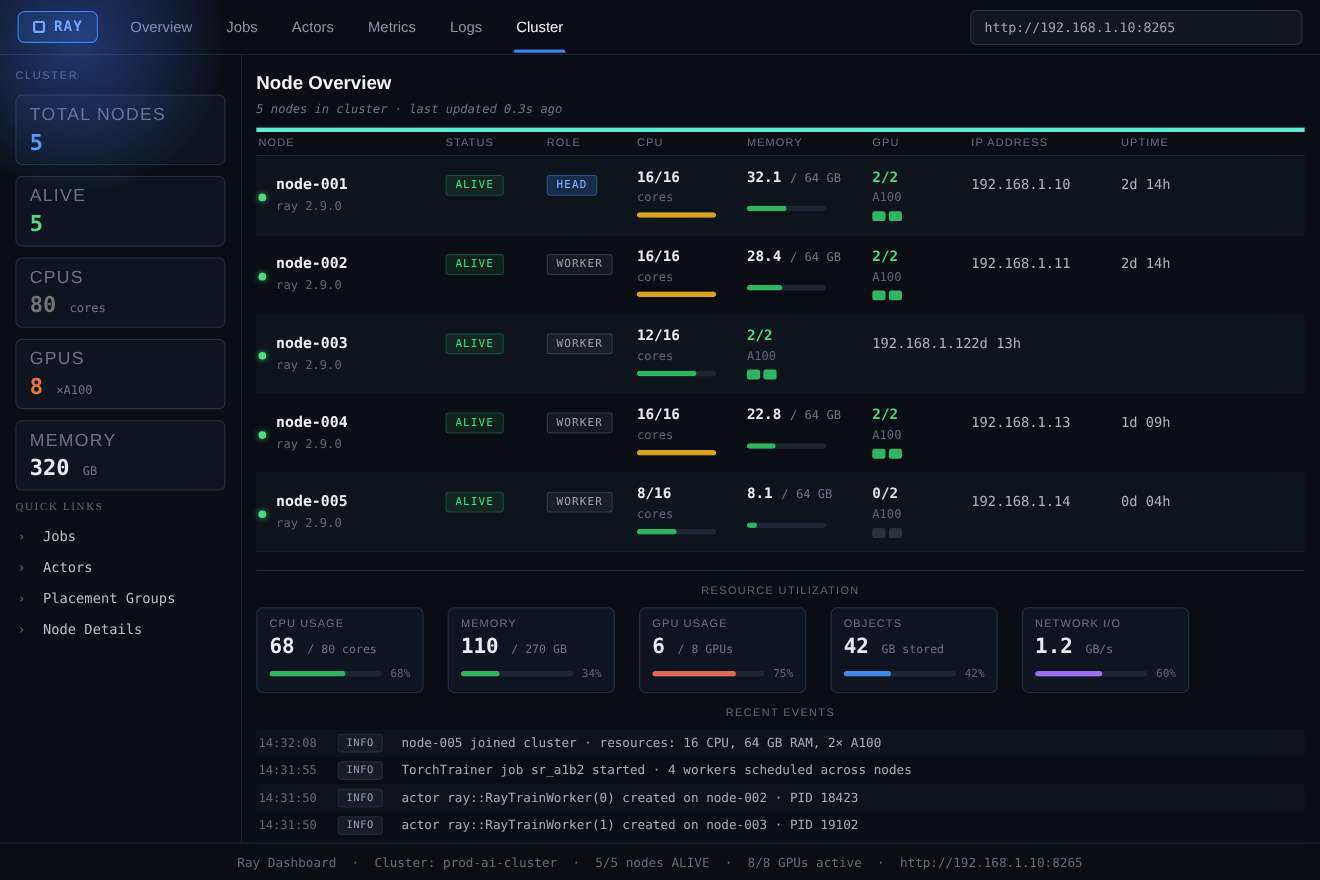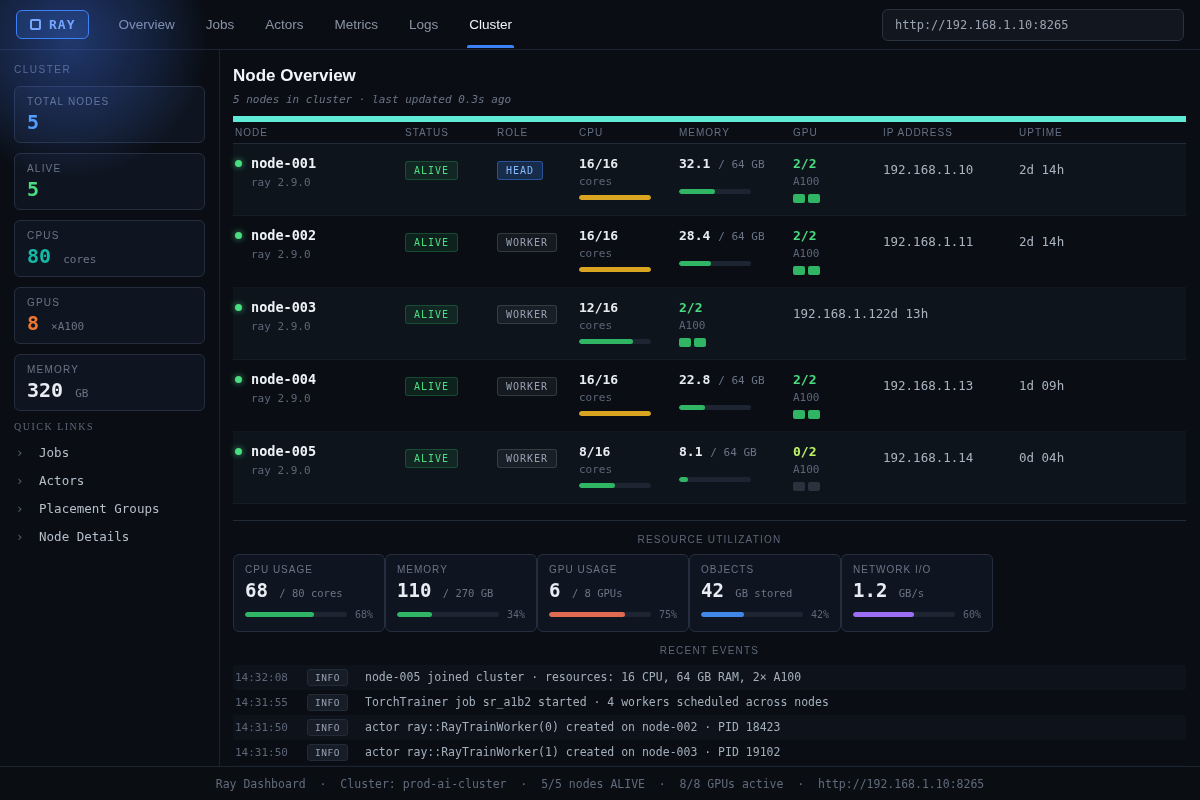--- a/index.html
+++ b/index.html
@@ -40,38 +40,38 @@
   }
 
   
   .content { display:flex; height:716px; }
   .sidebar { width:220px; border-right:1px solid #1b2230; padding:14px; flex-shrink:0; }
   .main { flex:1; padding:8px 14px 0 13px; overflow:hidden; }
 
   
   .side-heading { font-family:"Liberation Sans", sans-serif; font-size:10px; letter-spacing:1.5px; color:#5d6678; margin-bottom:11px; }
   .stat-card { background:#0f1520; border:1px solid #252e3e; border-radius:6px; padding:9px 12px; margin-bottom:10px; }
-  .stat-label { font-family:"Liberation Sans", sans-serif; font-size:10px; letter-spacing:1.2px; color:#6b7486; margin-bottom:4px; }
+  .stat-label { font-family:"Liberation Sans", sans-serif; font-size:16px; letter-spacing:1.2px; color:#6b7486; margin-bottom:4px; }
   .stat-value { font-size:20px; font-weight:bold; line-height:1.1; }
   .stat-unit { font-size:11px; color:#6b7486; font-weight:normal; }
   .side-heading.quick { margin-top:4px;font-family:Liberation Serif, serif; }
   .quick-link { display:block; color:#b6bfcc; font-size:12.5px; margin:13px 2px; cursor:pointer; }
   .quick-link .chev { color:#5d6678; margin-right:8px; }
 
   
   .page-title { font-family:"Liberation Sans", sans-serif; font-size:17px; color:#f2f5f9; margin-top:8px; }
   .subtitle { font-size:11px; color:#6b7486; margin:7px 0 10px;font-style:italic; }
 
   
   .thead, .trow { display:grid; grid-template-columns:170px 92px 82px 100px 114px 90px 136px 1fr; }
-  .thead { border-top:6px solid #5eead4; border-bottom:1px solid #222a38; padding:5px 2px; }
+  .thead { border-top:4px solid #5eead4; border-bottom:1px solid #222a38; padding:5px 2px; }
   .th { font-family:"Liberation Sans", sans-serif; font-size:10px; letter-spacing:1px; color:#667084; }
   .trow { padding:11px 2px 12px; border-bottom:1px solid rgba(255,255,255,.035); cursor:pointer; }
   .tbody .trow:nth-child(odd) { background:#0e141c; }
-  .node-cell { display:flex; gap:9px; }
+  .node-cell { display:flex; gap:9px;align-items:center; }
   .node-dot { width:7px; height:7px; border-radius:50%; background:#4ade80; margin-top:5px; box-shadow:0 0 6px rgba(74,222,128,.7); flex-shrink:0; }
   .node-name { font-weight:bold; font-size:13.5px; color:#edf1f6; }
   .node-version { font-size:11px; color:#5d6678; margin-top:5px; }
   .badge { display:inline-block; font-size:10px; letter-spacing:1px; padding:3px 8px; border-radius:3px; margin-top:6px; }
   .status-badge { color:#4ade80; background:rgba(46,181,99,.12); border:1px solid rgba(46,181,99,.28); }
   .role-badge.head { color:#86bbff; background:rgba(59,130,246,.22); border:1px solid rgba(59,130,246,.45); }
   .role-badge.worker { color:#98a2b3; background:rgba(148,163,184,.08); border:1px solid rgba(148,163,184,.22); }
   .cell-line1 { font-size:13px; font-weight:bold; margin-top:1px; }
   .cell-sub { font-size:11px; color:#5d6678; margin-top:4px; }
   .muted { color:#6b7486; font-weight:normal; font-size:11px; }
@@ -80,21 +80,21 @@
   .mem-bar { margin-top:18px; }
   .gpu-squares { margin-top:6px; display:flex; gap:3px; }
   .gpu-sq { width:12px; height:9px; border-radius:2px; }
   .plain-cell { color:#aab3c0; font-size:12.5px; margin-top:7px; }
 
   
   .divider { border-top:1px solid #222a38; margin-top:16px; }
   .section-label { font-family:"Liberation Sans", sans-serif; font-size:10px; letter-spacing:1.2px; color:#5d6678; margin:13px 0 9px;text-align:center; }
 
   
-  .cards { display:flex; }
+  .cards { display:flex; gap:22px; }
   .util-card { width:152px; background:#0f1520; border:1px solid #252e3e; border-radius:6px; padding:9px 11px 11px; }
   .util-label { font-family:"Liberation Sans", sans-serif; font-size:10px; letter-spacing:1px; color:#6b7486; }
   .util-value { font-size:19px; font-weight:bold; margin-top:5px; line-height:1.1; }
   .util-unit { font-size:10.5px; color:#6b7486; font-weight:normal; }
   .util-bar-row { display:flex; align-items:center; gap:8px; margin-top:8px; }
   .util-bar { flex:1; height:5px; background:#1e2532; border-radius:3px; overflow:hidden; }
   .util-bar .fill { height:100%; border-radius:3px; }
   .util-pct { font-size:10px; color:#5d6678; }
 
   
@@ -169,21 +169,21 @@
         <div class="stat-label">ALIVE</div>
         <div class="stat-value">
           <span style="color: rgb(74, 222, 128);">5</span>
           <span class="stat-unit"></span>
         </div>
       </div>
 
       <div class="stat-card">
         <div class="stat-label">CPUS</div>
         <div class="stat-value">
-          <span style="color: #14b8a6;">80</span>
+          <span style="color: #737373;">80</span>
           <span class="stat-unit">cores</span>
         </div>
       </div>
 
       <div class="stat-card">
         <div class="stat-label">GPUS</div>
         <div class="stat-value">
           <span style="color: rgb(240, 118, 47);">8</span>
           <span class="stat-unit">×A100</span>
         </div>
@@ -430,21 +430,21 @@
           <div>
             <div class="cell-line1">
               <span>8.1</span>
               <span class="muted">/ 64 GB</span>
             </div>
             <div class="bar mem-bar">
               <div class="fill" style="width: 13%; background: rgb(47, 181, 99);"></div>
             </div>
           </div>
           <div>
-            <div class="cell-line1" style="color: #bef264;">0/2</div>
+            <div class="cell-line1" style="color: #e5e5e5;">0/2</div>
             <div class="cell-sub">A100</div>
             <div class="gpu-squares">
               <span class="gpu-sq" style="background: rgb(43, 50, 61);"></span>
               <span class="gpu-sq" style="background: rgb(43, 50, 61);"></span>
             </div>
           </div>
           <div class="plain-cell">192.168.1.14</div>
           <div class="plain-cell">0d 04h</div>
         </div>
 

